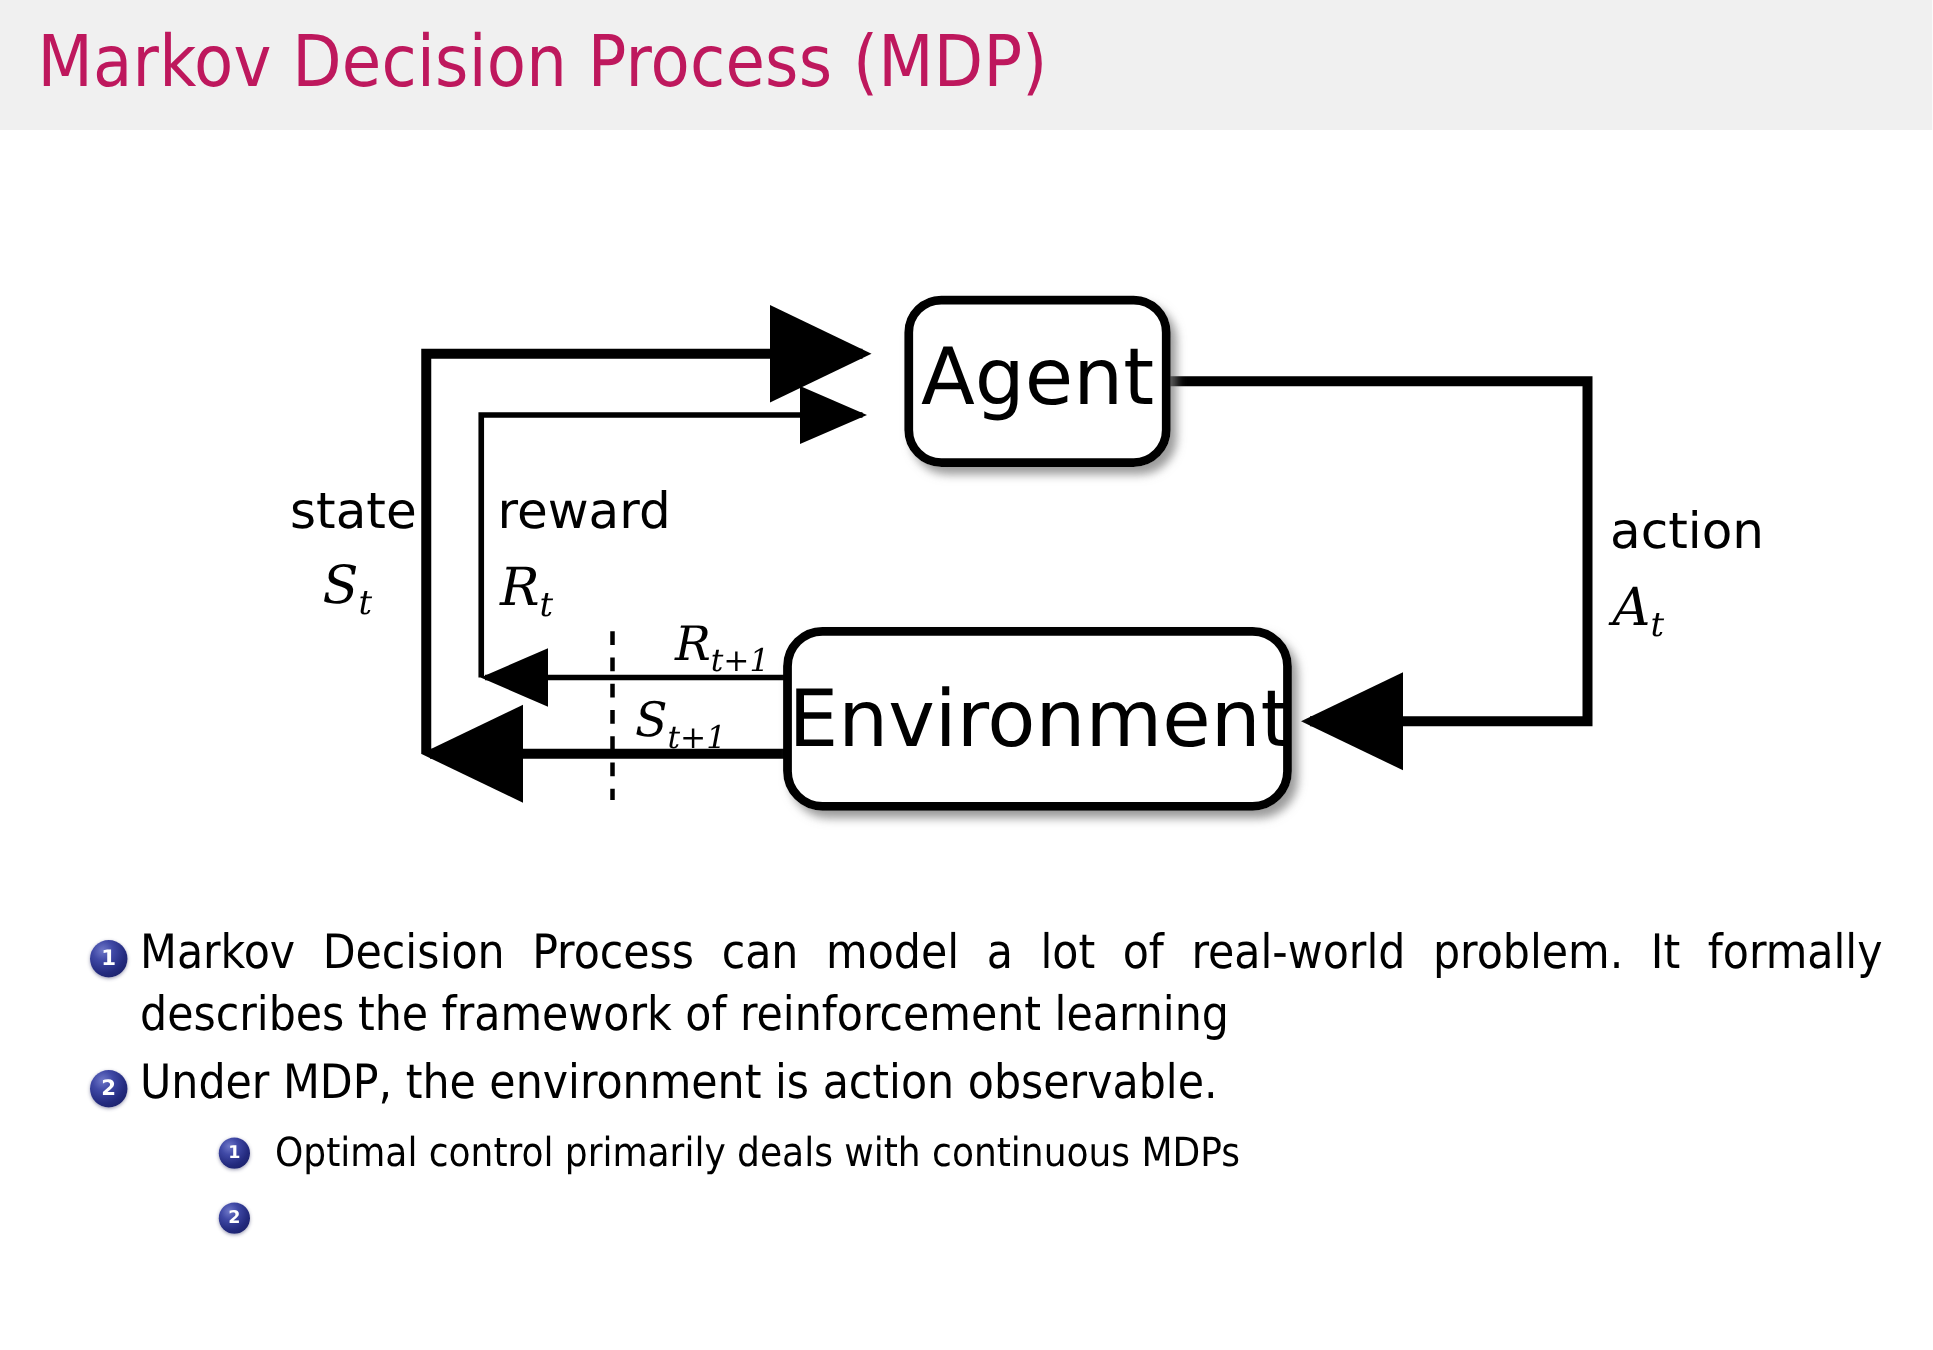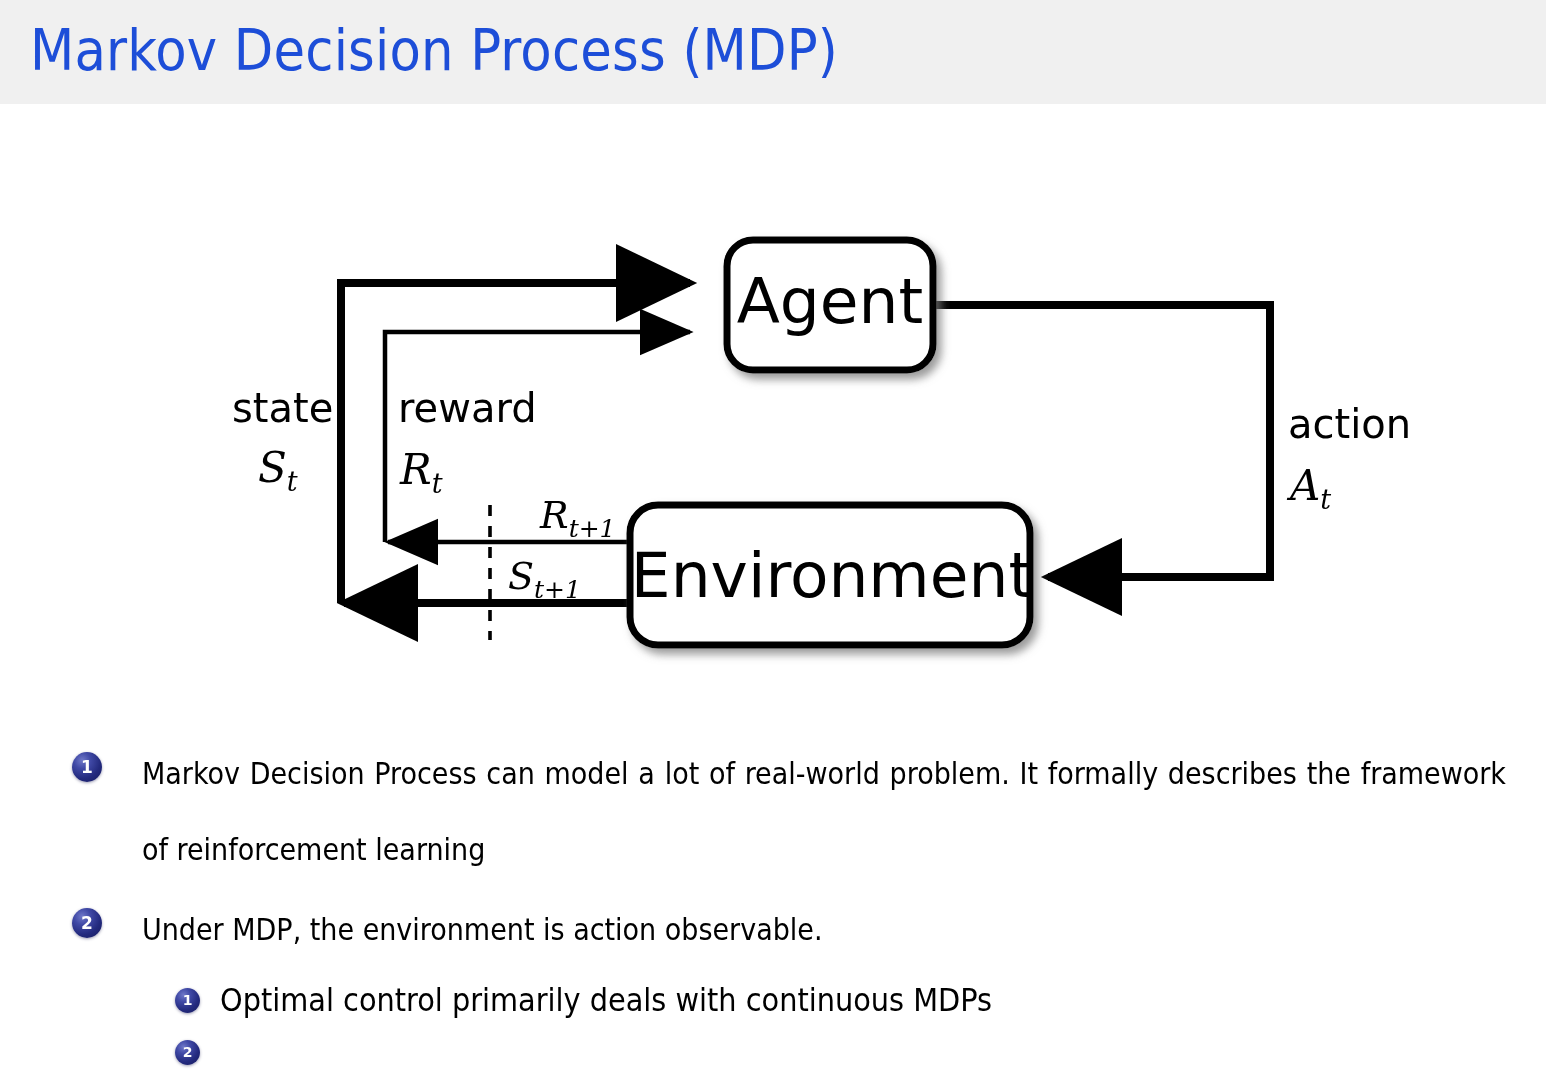--- a/index.html
+++ b/index.html
@@ -28,21 +28,21 @@
   }
   .slide-title {
     position: absolute;
     left: 30px;
     top: 17px;
     font-family: "DejaVu Sans Condensed", "DejaVu Sans", sans-serif;
     font-size: 57px;
     line-height: 66px;
     font-weight: 400;
     letter-spacing: 0.2px;
-    color: #1d4ed8;
+    color: #be185d;
     white-space: nowrap;
   }
 
   
   .diagram {
     position: absolute;
     left: 0;
     top: 110px;
     width: 1402px;
     height: 580px;
@@ -98,23 +98,23 @@
   .bullet-text {
     font-family: "DejaVu Sans Condensed", "DejaVu Sans", sans-serif;
     color: #000000;
   }
 
   .level1 {
     margin-left: 72px;
     padding-right: 40px;
   }
   .level1 .bullet-text {
-    font-size: 30px;
-    line-height: 76px;
-    margin-left: 40px;
+    font-size: 38px;
+    line-height: 50px;
+    margin-left: 10px;
     text-align: justify;
     max-width: 1410px;
   }
 
   .level2 {
     margin-left: 175px;
   }
   .level2 .bullet-text {
     font-size: 32px;
     line-height: 52px;

